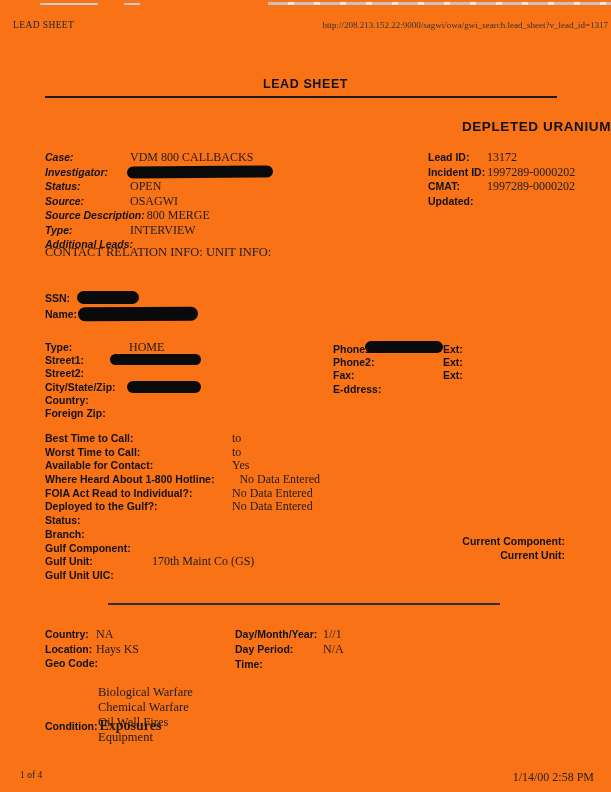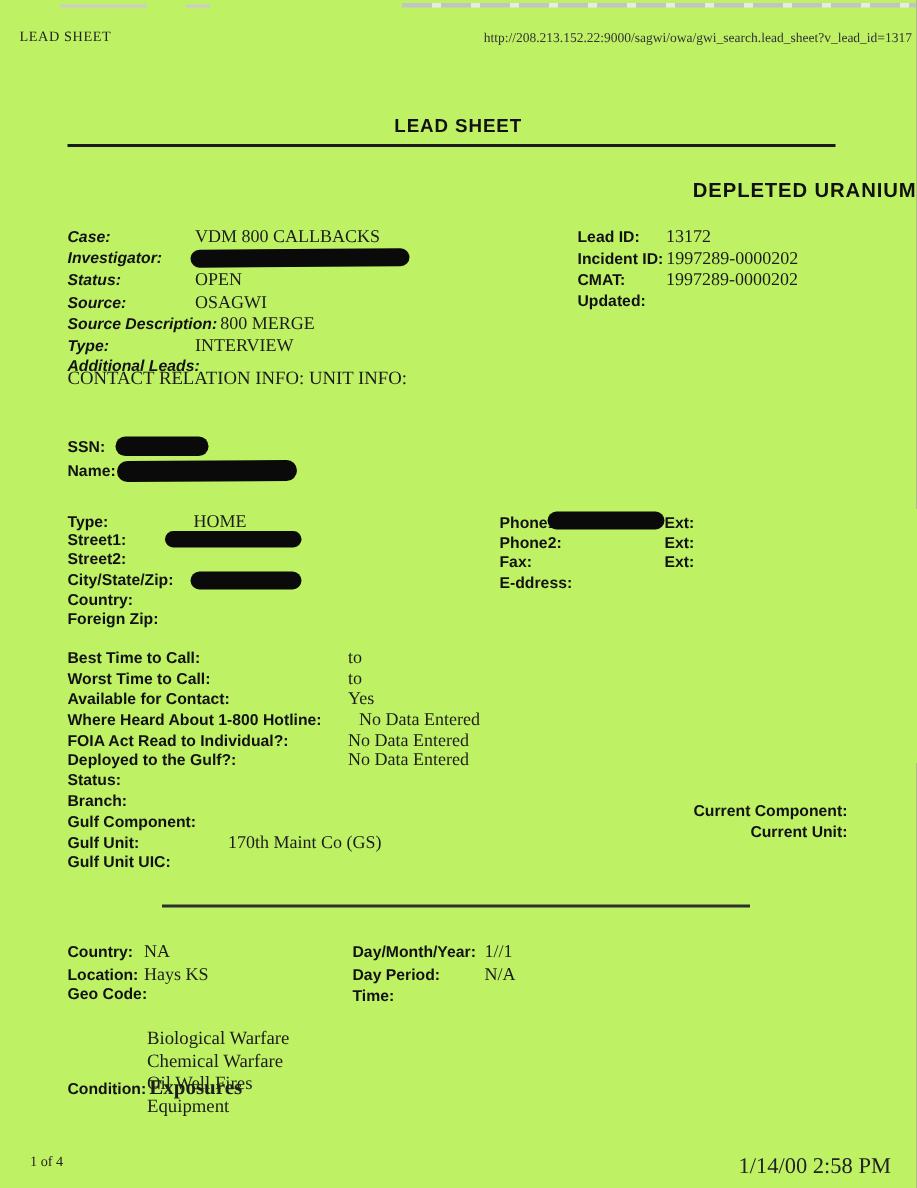--- a/index.html
+++ b/index.html
@@ -1,32 +1,32 @@
 <!DOCTYPE html>
 <html><head>
 <meta charset="utf-8">
 <style>
   * { margin:0; padding:0; box-sizing:border-box; }
   html,body { background:#9a9a9a; }
   .page {
-    position:relative; width:611px; height:792px; background:#bef264;
+    position:relative; width:611px; height:792px; background:#f97316;
     font-family:"Liberation Serif", serif; color:#1a1a1a; overflow:hidden;
   }
   
   .artifact { position:absolute; background:#cccccc; }
   .artifact.dashed {
     background:repeating-linear-gradient(90deg,#c3c3c3 0 20px, #e9e9e9 20px 26px);
   }
   
   .print-hdr { position:absolute; top:20px; left:13px; right:3px; display:flex;
     justify-content:space-between; align-items:flex-start; }
   .print-hdr .doc { font-size:9.5px; letter-spacing:0.4px; color:#222; }
   .print-hdr .url { font-size:9px; color:#333; }
   .print-ftr-left { position:absolute; top:770px; left:20px; font-size:9.5px; color:#222; }
-  .print-ftr-right { position:absolute; top:770px; right:17px; font-size:15px; color:#222; }
+  .print-ftr-right { position:absolute; top:770px; right:17px; font-size:12px; color:#222; }
 
   .title { position:absolute; top:77px; left:0; width:100%; text-align:center;
     font-family:"Liberation Sans",sans-serif; font-weight:bold; font-size:12.5px;
     letter-spacing:0.6px; color:#111; }
   .rule1 { position:absolute; top:96px; left:45px; width:512px; height:2px; background:#1b1b1b; }
   .subtitle { position:absolute; top:119px; left:0; width:100%; text-align:right;
     font-family:"Liberation Sans",sans-serif; font-weight:bold; font-size:13.5px;
     letter-spacing:0.6px; color:#111; }
   .rule2 { position:absolute; top:603px; left:108px; width:392px; height:2px; background:#2e2e2e; }
 
@@ -36,21 +36,21 @@
   .row { display:flex; align-items:baseline; position:relative; }
 
   .sec { position:absolute; }
   
   .sec-case { left:45px; top:150px; width:300px; }
   .sec-case .row { line-height:14.5px; height:14.5px; }
   .sec-case .lbl { min-width:83px;font-style:italic; }
   .contact-relation { position:absolute; left:45px; top:245px; font-size:12.5px; color:#1a1a1a; }
   
   .sec-meta { left:385px; top:150px; width:210px; }
-  .sec-meta .row { line-height:14.5px; height:14.5px; }
+  .sec-meta .row { line-height:14.5px; height:14.5px;margin-left:43px; }
   .sec-meta .lbl { min-width:57px; }
   
   .sec-person { left:45px; top:290px; width:260px; }
   .sec-person .row { line-height:16px; height:16px; }
   
   .sec-addr { left:45px; top:341px; width:270px; }
   .sec-addr .row { line-height:13.2px; height:13.2px; }
   .sec-addr .lbl { min-width:82px; }
   
   .sec-phone { left:333px; top:341px; width:240px; }

